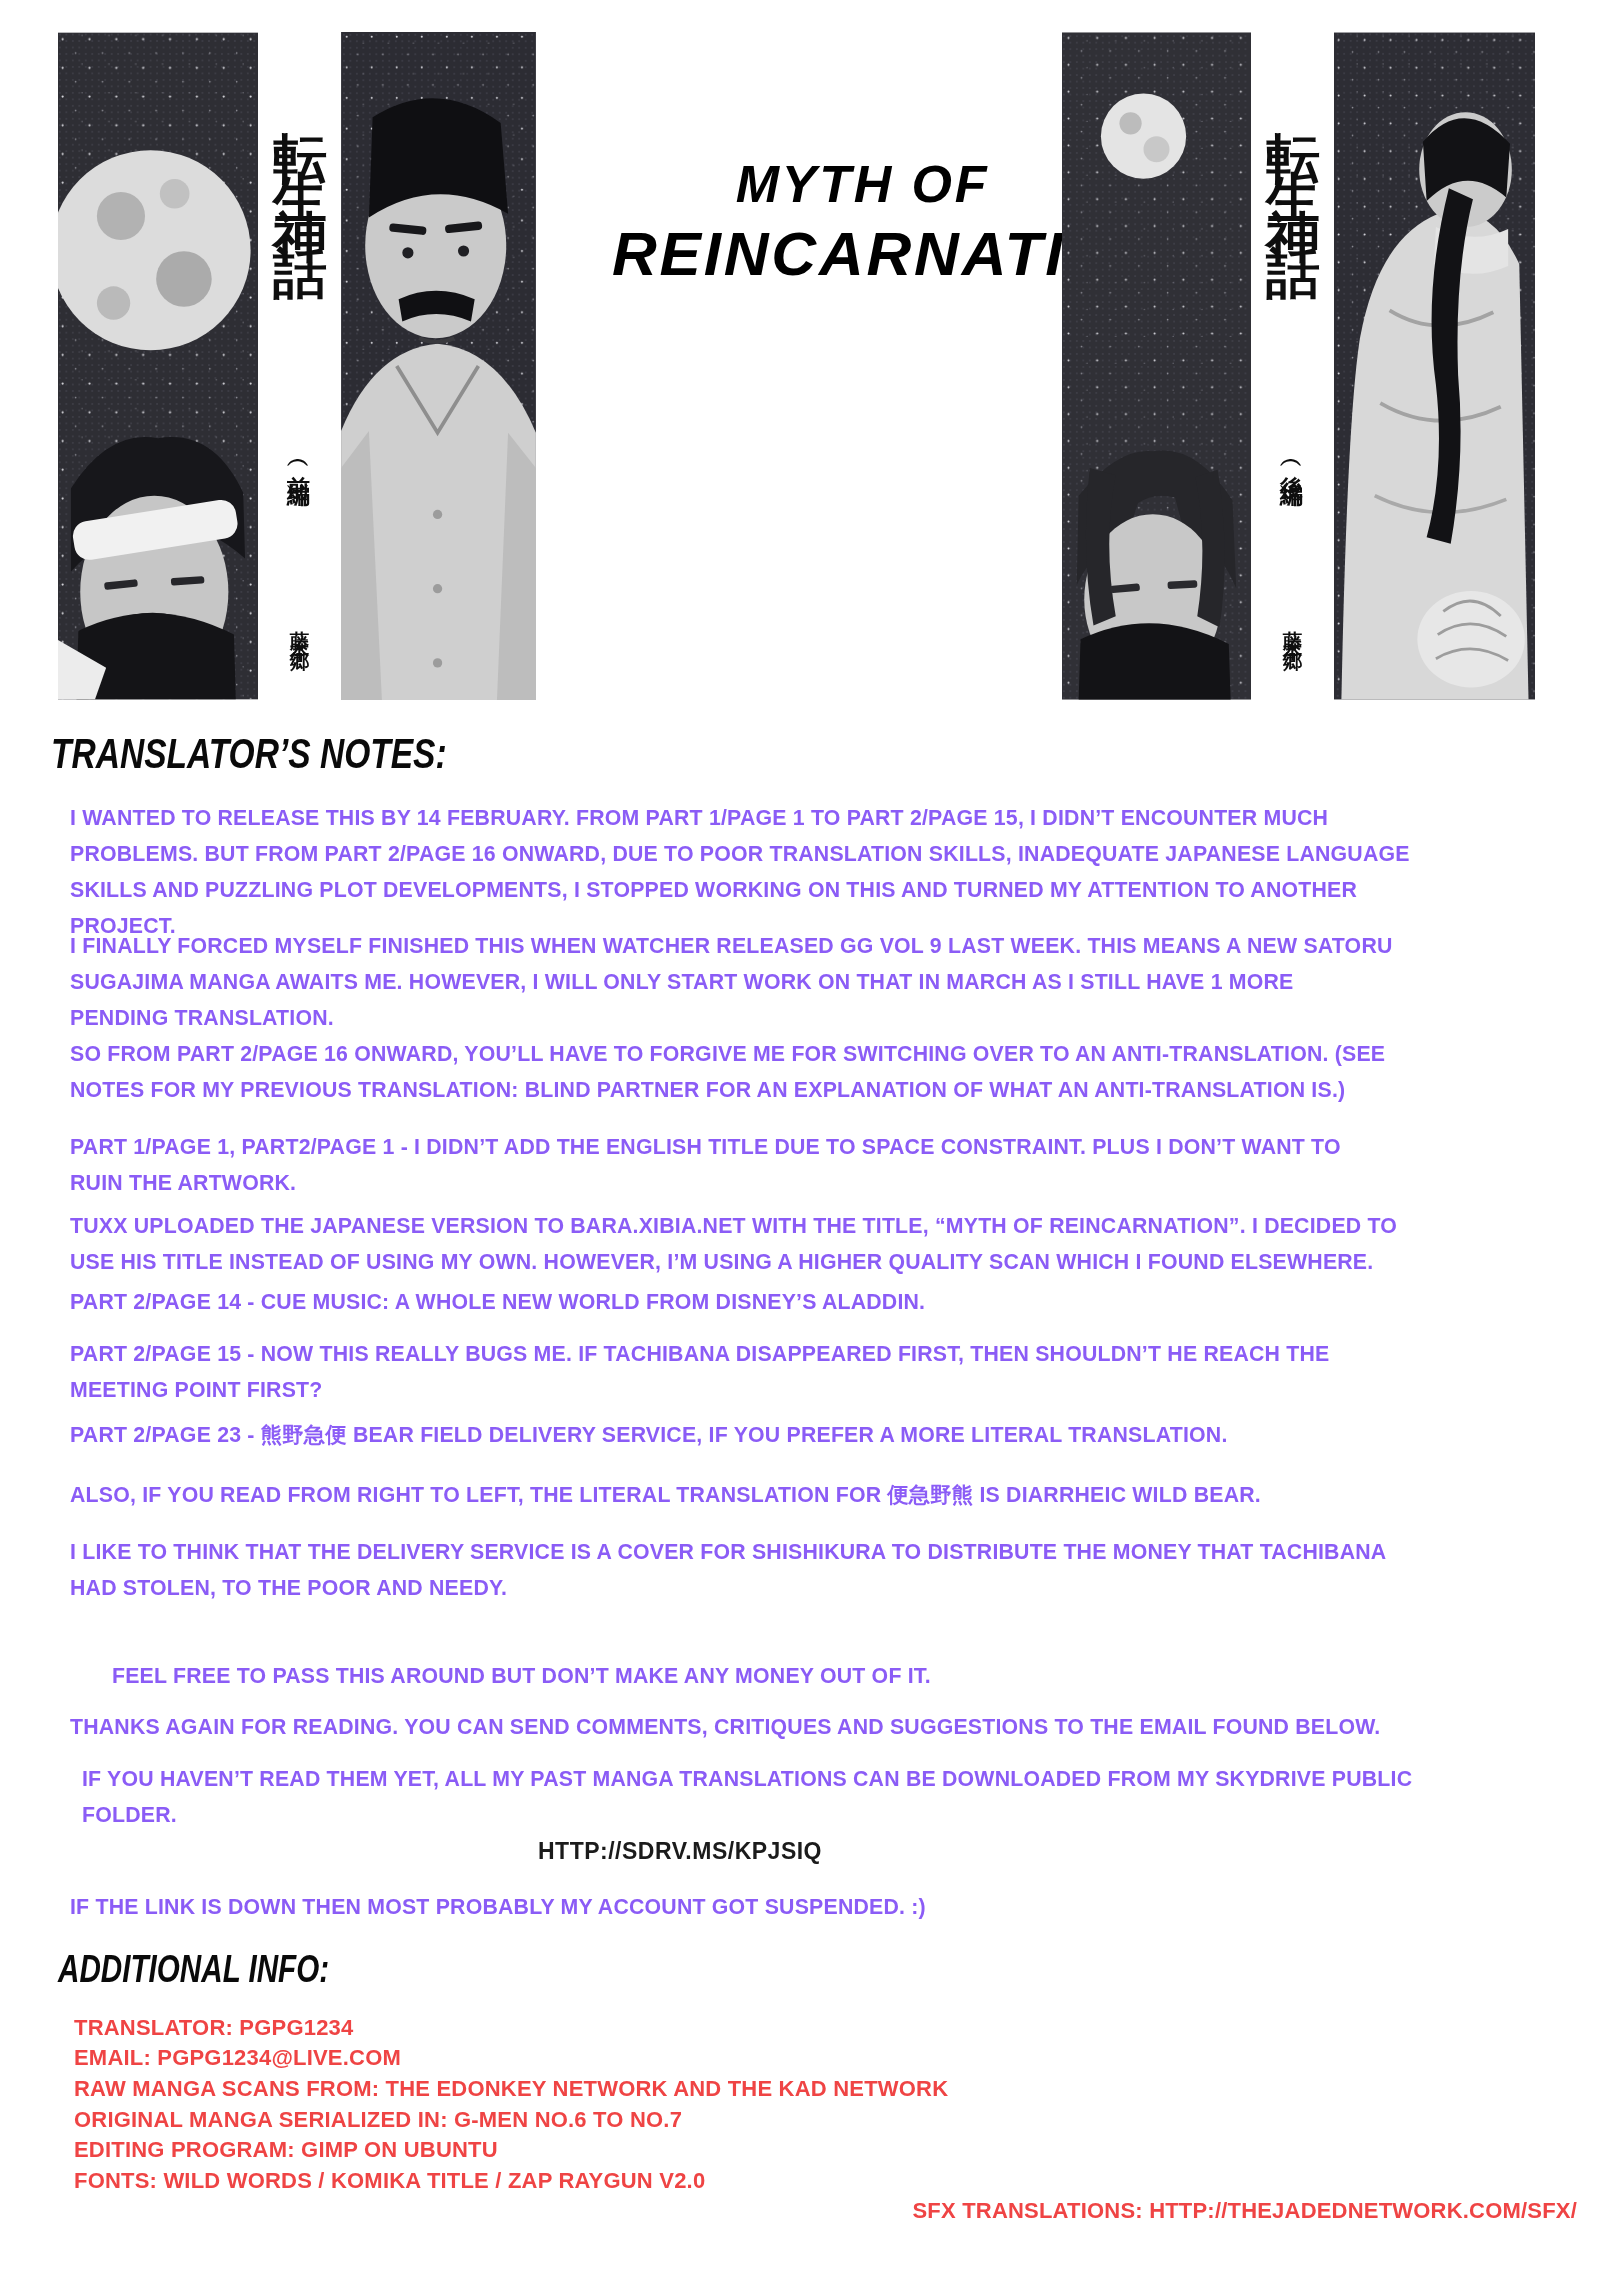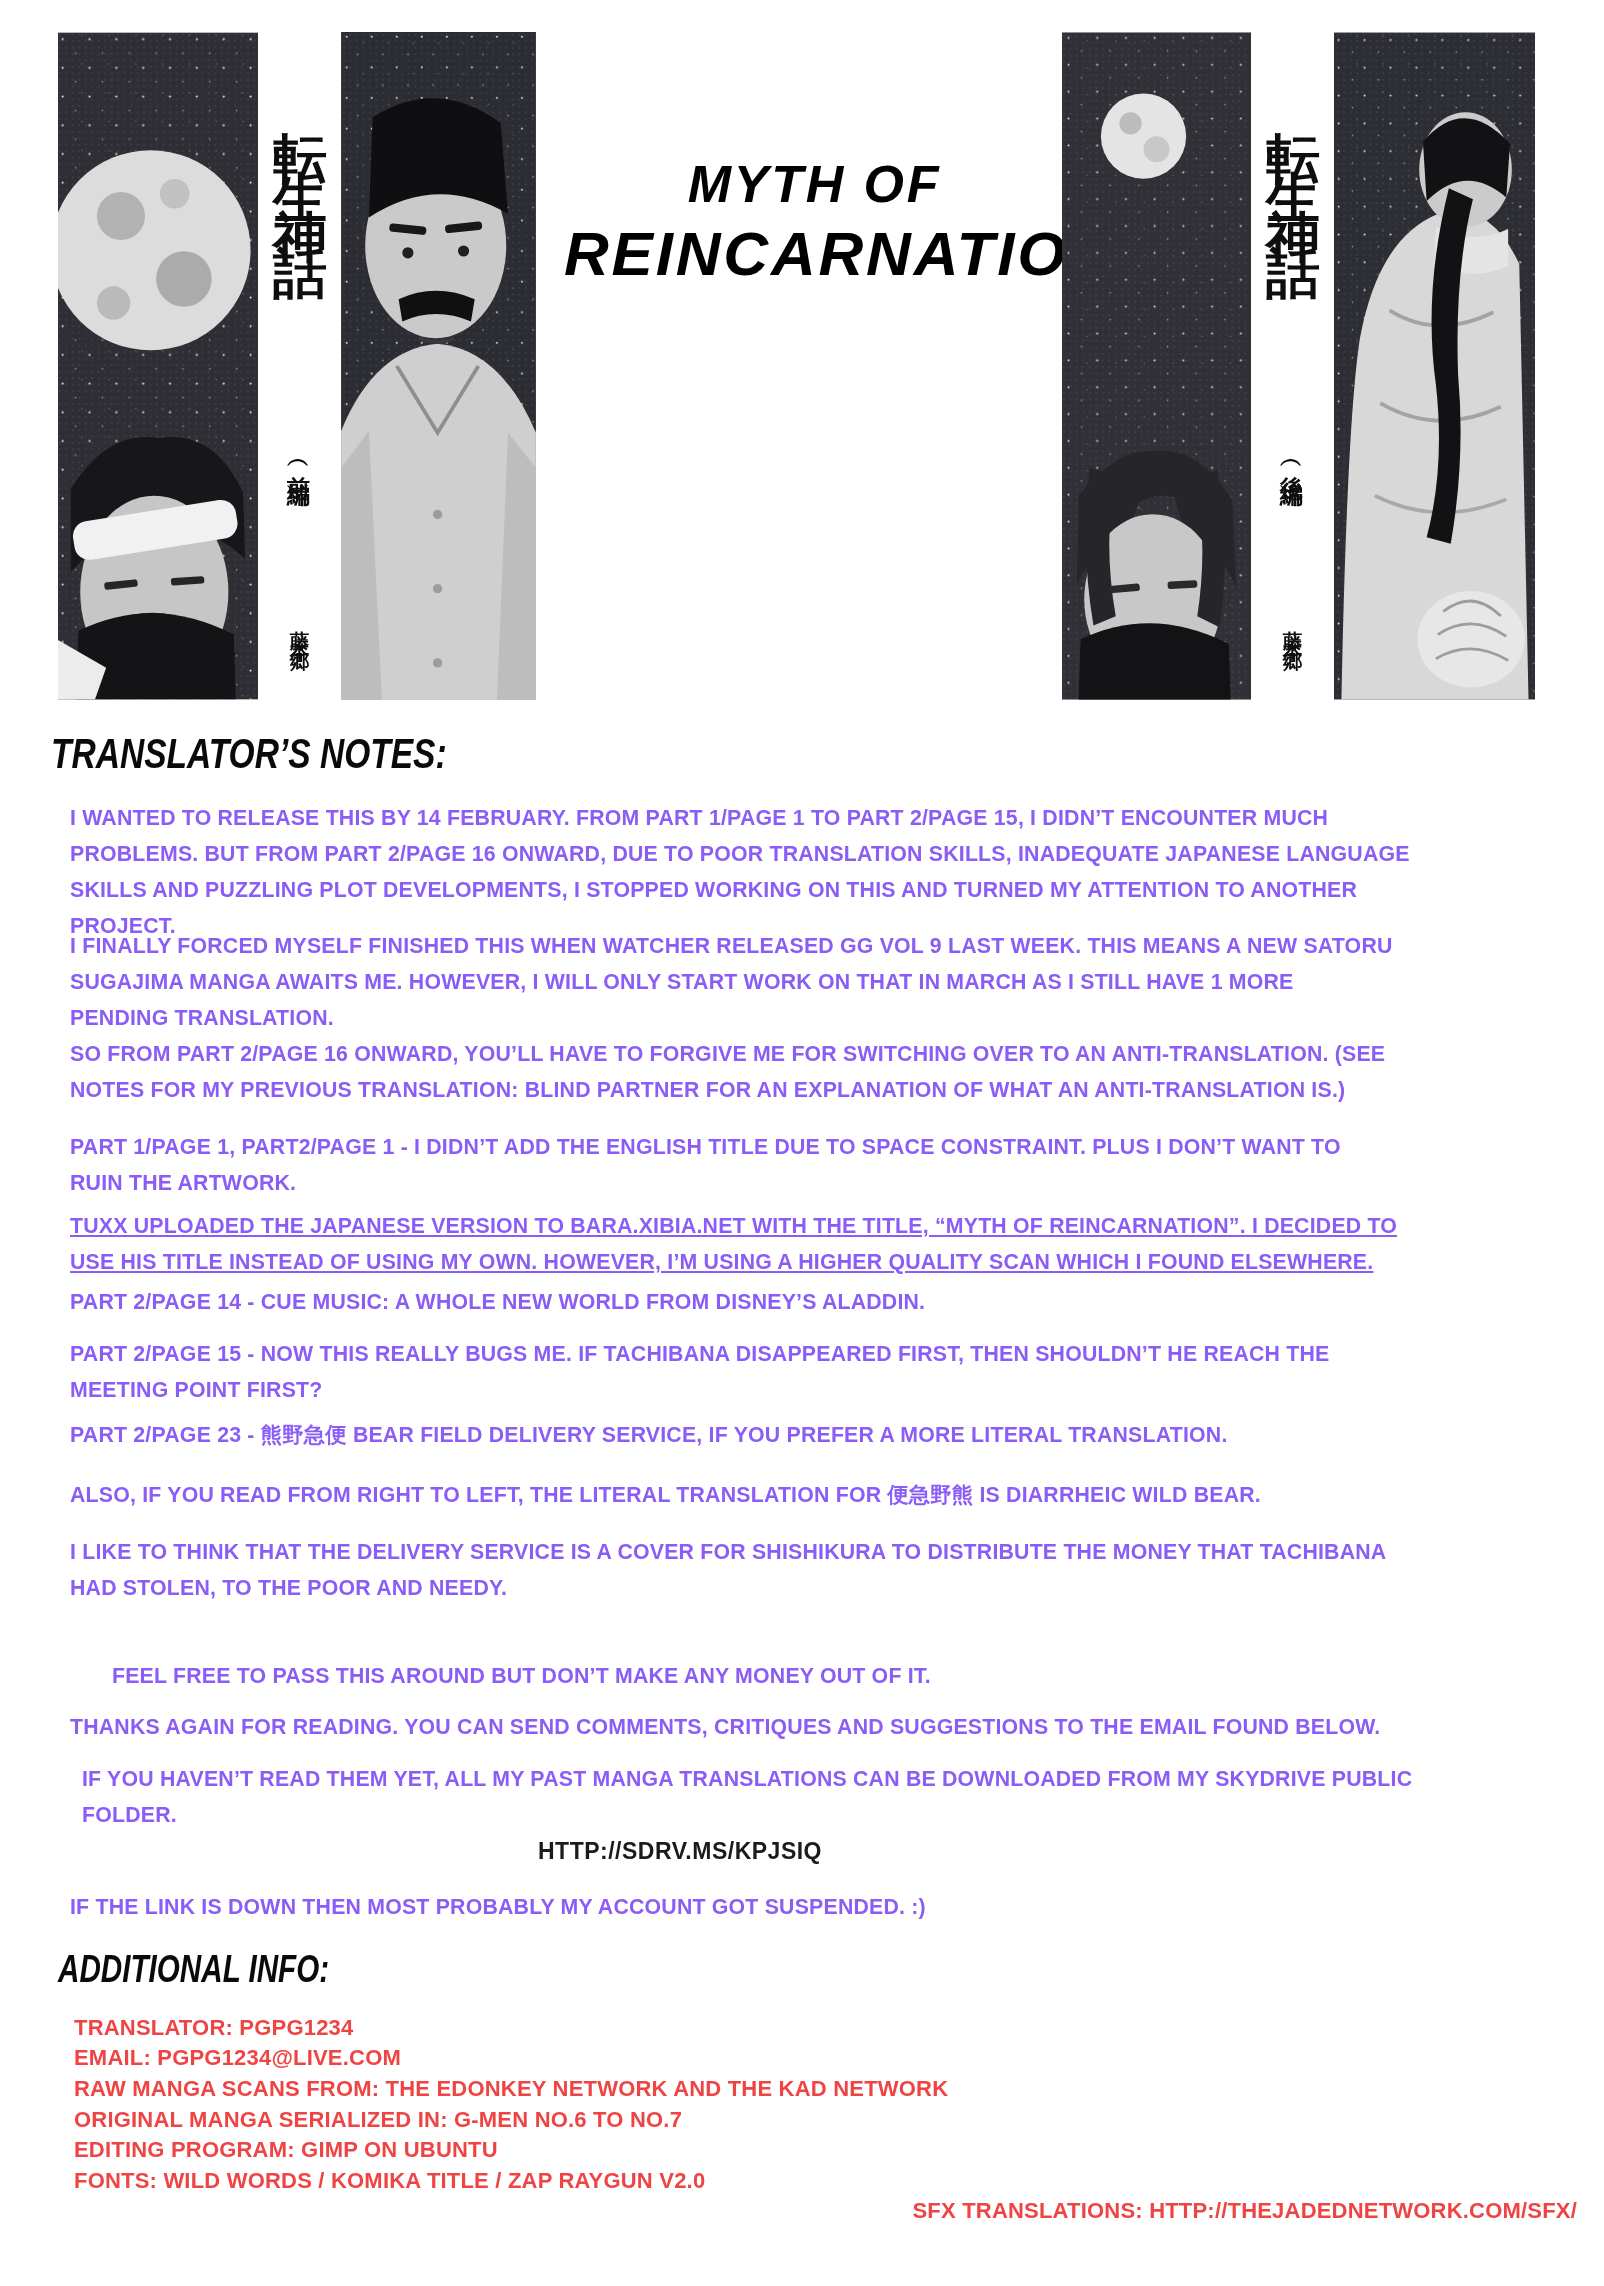--- a/index.html
+++ b/index.html
@@ -17,39 +17,39 @@
   .vtxt{
     position:absolute;left:50%;transform:translateX(-50%);
     writing-mode:vertical-rl;text-orientation:mixed;color:#0e0e0e;
     font-family:"DejaVu Sans", sans-serif;white-space:nowrap;
   }
   .kanji-title{top:58px;font-size:54px;font-weight:bold;letter-spacing:37px;}
   .part-label{top:419px;font-size:23px;font-weight:bold;letter-spacing:6.5px;}
   .author{top:583px;font-size:19.5px;font-weight:bold;letter-spacing:10.2px;}
   
   .page-title{
-    position:absolute;left:564px;top:156px;width:501px;text-align:center;
+    position:absolute;left:612px;top:156px;width:501px;text-align:center;
     font-style:italic;font-weight:bold;color:#000;
   }
   .title-l1{font-size:52px;letter-spacing:2.8px;line-height:56px;}
   .title-l2{font-size:62px;letter-spacing:2.8px;line-height:54px;margin-top:15px;}
   
   .hd{
     position:absolute;font-weight:bold;font-style:italic;color:#0a0a0a;
     transform-origin:0 0;white-space:nowrap;
   }
   .hd-tn{left:51px;top:729px;font-size:43px;transform:scaleX(.78);}
   .hd-ai{left:58px;top:1948px;font-size:38px;transform:scaleX(.78);}
   .para{
     position:absolute;left:70px;width:1517px;
     font-size:21.3px;line-height:36px;font-weight:bold;letter-spacing:0.2px;
     white-space:pre-line;color:#8b5cf6;
   }
   .p1{top:800px;}  .p2{top:928px;} .p3{top:1036px;} .p4{top:1129px;}
-  .p5{top:1208px;text-decoration:underline;} .p6{top:1284px;} .p7{top:1336px;} .p8{top:1417px;}
+  .p5{top:1208px;} .p6{top:1284px;} .p7{top:1336px;} .p8{top:1417px;}
   .p9{top:1477px;} .p10{top:1534px;} .p11{top:1658px;margin-left:42px;} .p12{top:1709px;}
   .p13{top:1761px;margin-left:12px;} .p14{top:1889px;}
   .url-line{position:absolute;left:538px;top:1838px;font-size:23px;font-weight:bold;letter-spacing:0.5px;}
   .info-line{
     position:absolute;left:74px;width:1503px;font-size:22px;font-weight:bold;
     letter-spacing:0.2px;white-space:nowrap;color:#ef4444;
   }
   .i0{top:2015px;} .i1{top:2045px;} .i2{top:2076px;} .i3{top:2107px;}
   .i4{top:2137px;} .i5{top:2168px;} .i6{top:2198px;text-align:right;}
 </style>

